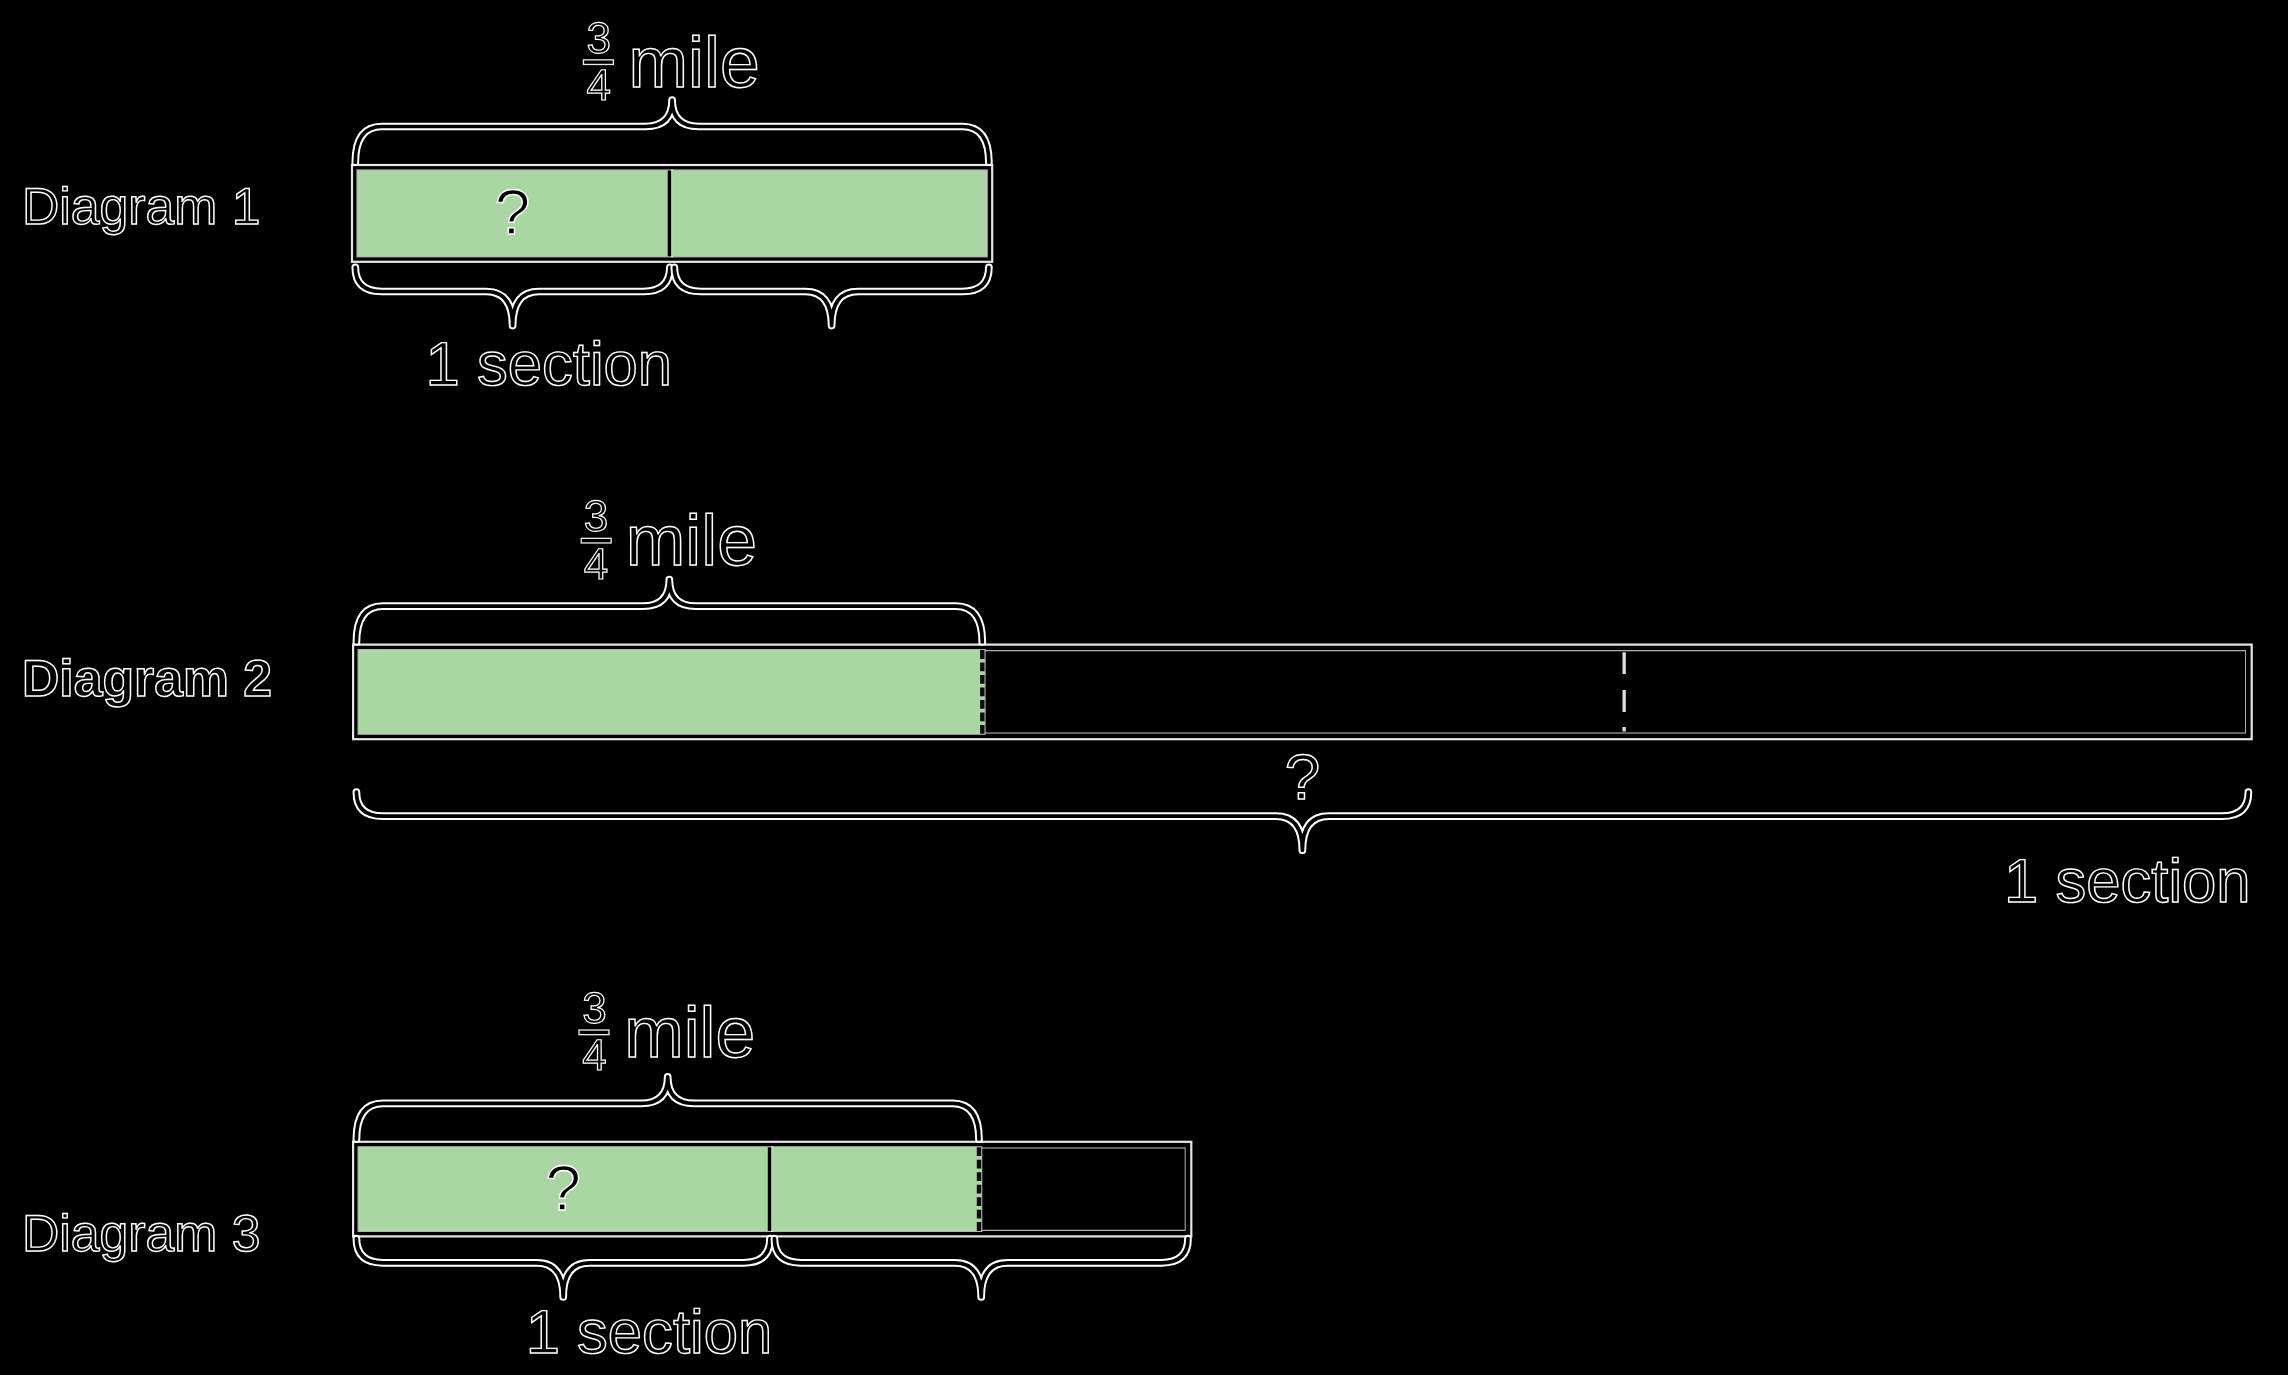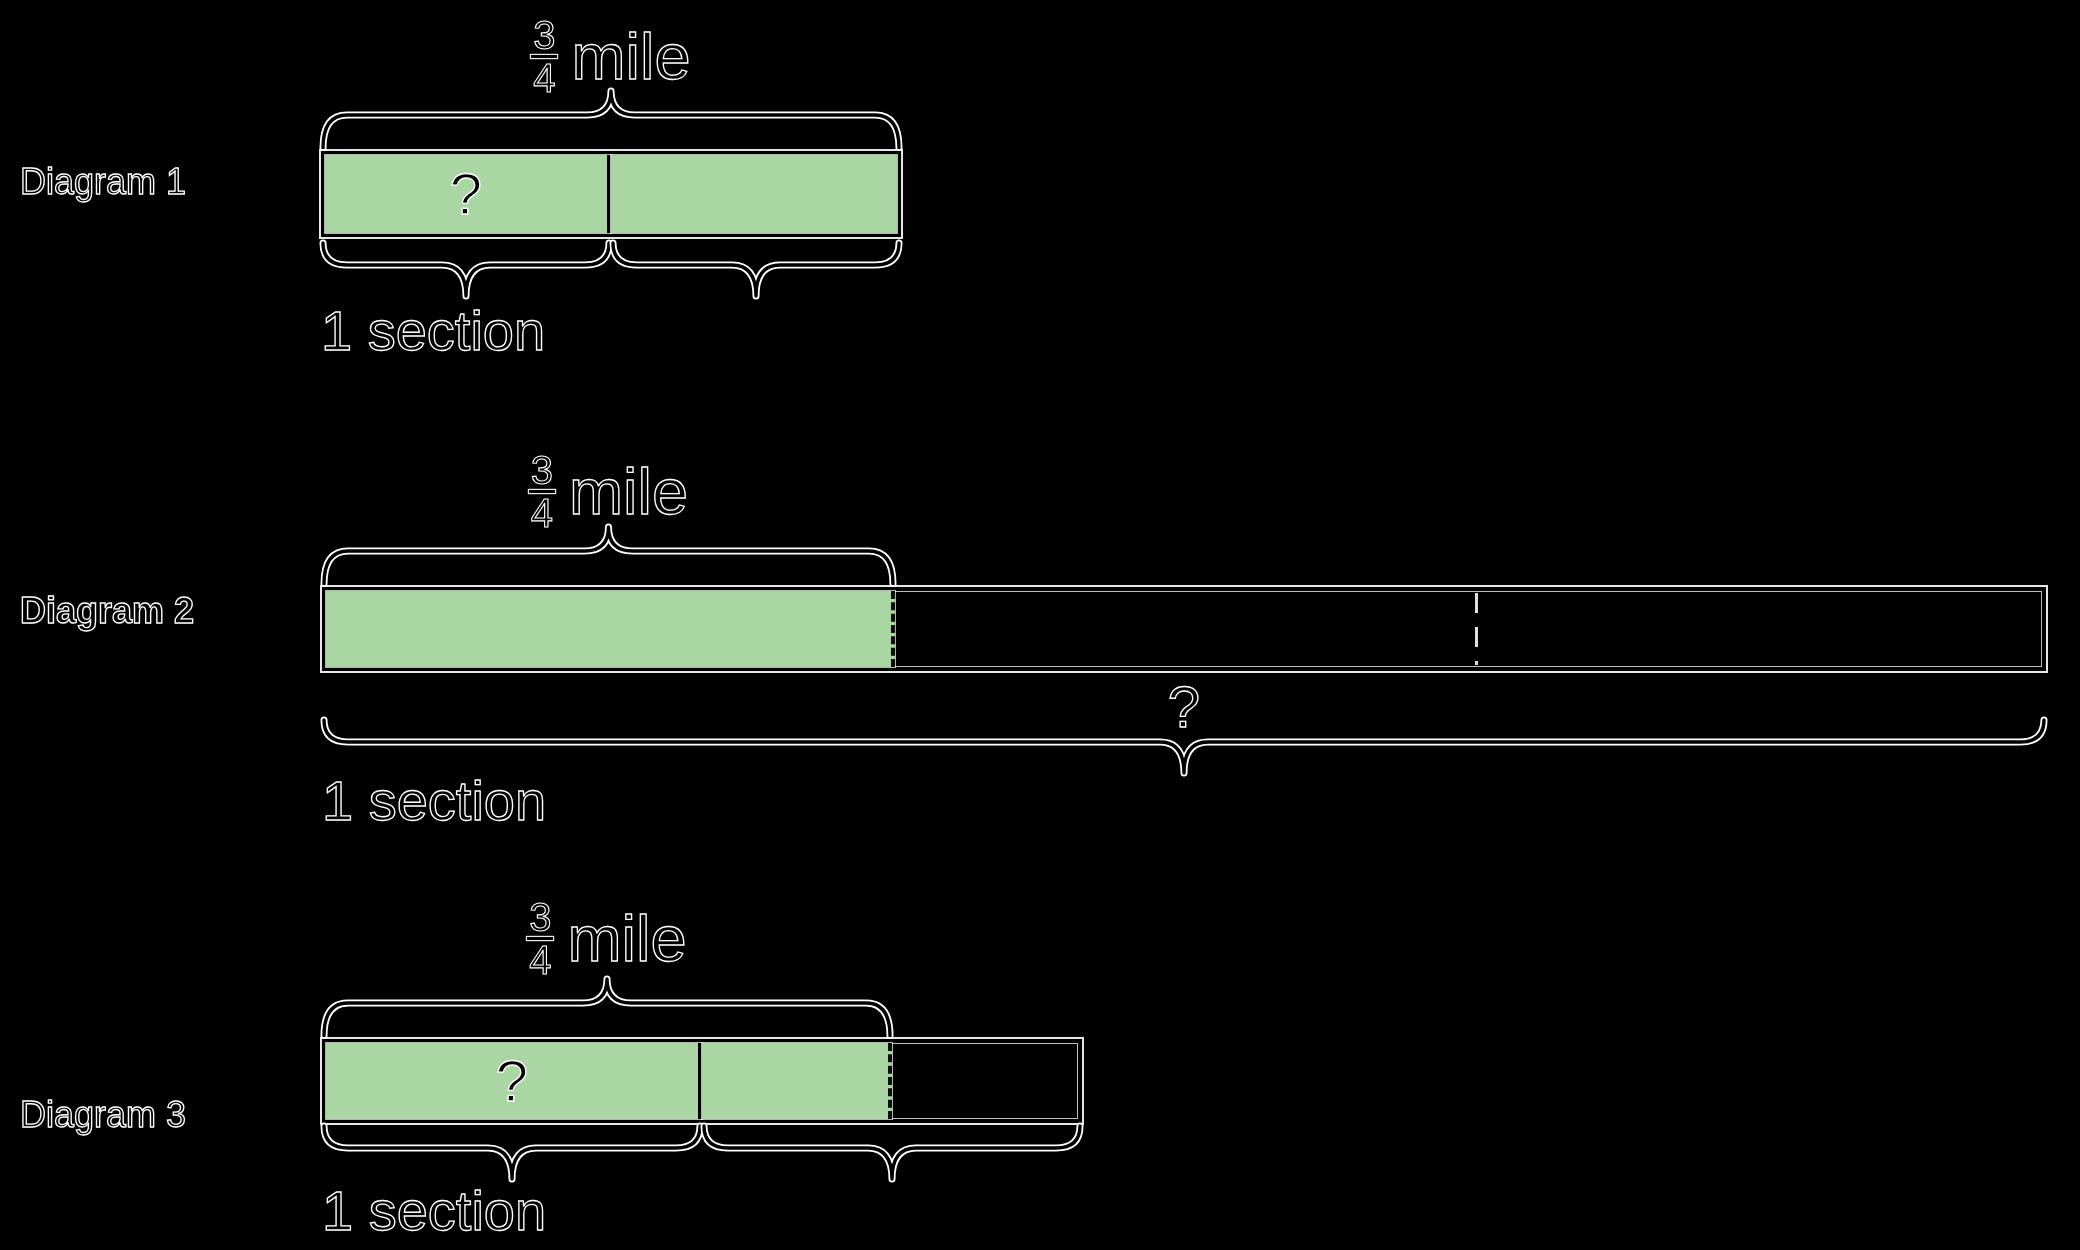--- a/index.html
+++ b/index.html
@@ -1,21 +1,21 @@
 <!DOCTYPE html>
 <html style="--green: #a9d6a2;"><head>
 <meta charset="utf-8">
 <style>
   html,body{margin:0;padding:0;background:#000;}
   #stage{position:relative;width:2080px;height:1250px;background:#000;overflow:hidden;
          font-family:"Liberation Sans","DejaVu Sans",sans-serif;}
   .abs{position:absolute;}
   .outl{color:#000;-webkit-text-stroke:1.3px #fff;text-shadow:0 0 1px rgba(255,255,255,.55);}
-  .dlabel{font-size:36px;line-height:1;white-space:nowrap;}
-  .seclabel{font-size:56px;line-height:1;text-align:left;}
+  .dlabel{font-size:47px;line-height:1;white-space:nowrap;}
+  .seclabel{font-size:56px;line-height:1;text-align:right;}
   .qmark{font-size:58px;line-height:1;text-align:center;}
   .bar{border:4px solid #000;outline:2px solid rgba(255,255,255,.9);
        box-shadow:inset 0 0 0 1px rgba(255,255,255,.75);background:#000;box-sizing:border-box;}
   .bar .cell{position:absolute;top:0;bottom:0;}
   .green{background:var(--green,#a9d6a2);box-shadow:0 0 0 1px rgba(255,255,255,.7);}
   .solid-div{border-right:4px solid #000;}
   .dash-div-dark{border-right:4px dashed #0d0d0d;}
   .dash-line{position:absolute;top:2px;bottom:2px;width:3px;
              background:repeating-linear-gradient(180deg,rgba(235,235,235,.95) 0 20px,transparent 20px 34px);}
   .cellflex{display:flex;align-items:center;justify-content:center;}

